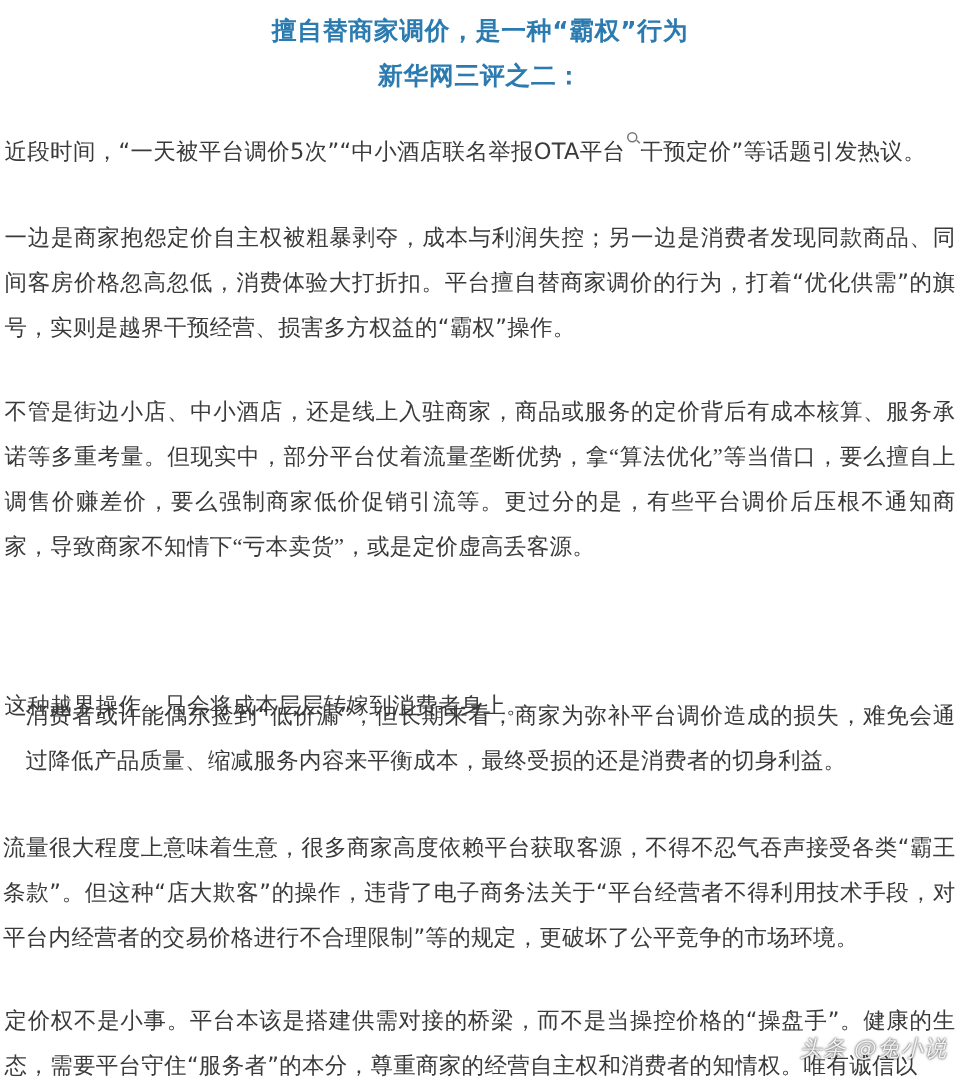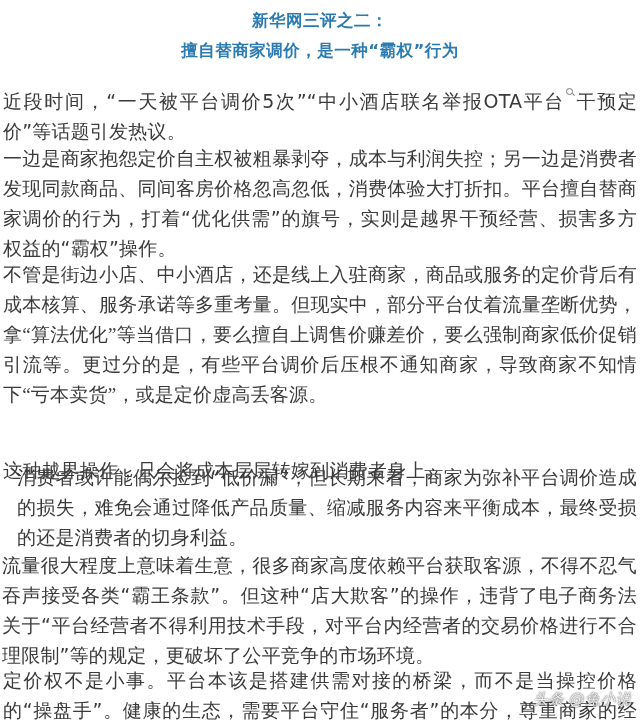--- a/index.html
+++ b/index.html
@@ -14,21 +14,21 @@
     }
     .title-line {
       color: #2b7bb0;
       font-weight: bold;
       font-size: 16.5px;
       line-height: 30px;
       letter-spacing: 0.5px;
     }
     .article { padding: 0 3px 0 3px; }
     .para {
-      font-size: 19px;
+      font-size: 15px;
       line-height: 30px;
       margin: 0;
       color: #3a3a3a;
       letter-spacing: 0.2px;
       text-align: justify;
     }
     .p1 { position: absolute; top: 86px; left: 3px; right: 3px; }
     .p2 { position: absolute; top: 143px; left: 3px; right: 3px; }
     .p3 { position: absolute; top: 260px; left: 3px; right: 3px; font-family: Liberation Serif, serif; }
     .p4 { position: absolute; top: 407px; left: 3px; right: 3px; margin-top: 48px; }
@@ -53,22 +53,22 @@
       font-size: 15px; color: rgba(255,255,255,0.92);
       text-shadow: 0 0 2px rgba(0,0,0,0.55), 0 0 1px rgba(0,0,0,0.6);
       font-style: italic;
       letter-spacing: 0.5px;
     }
   </style>
 </head>
 <body>
 
 <div class="header">
+  <div class="title-line">擅自替商家调价，是一种“霸权”行为</div>
   <div class="title-line">新华网三评之二：</div>
-  <div class="title-line">擅自替商家调价，是一种“霸权”行为</div>
 </div>
 
 <div class="article">
   <p class="para p1"><span>近段时间，“一天被平台调价5次”“中小酒店联名举报</span><span class="link-term">OTA平台</span><span class="search-icon"></span><span>干预定价”等话题引发热议。</span></p>
 
   <p class="para p2">一边是商家抱怨定价自主权被粗暴剥夺，成本与利润失控；另一边是消费者发现同款商品、同间客房价格忽高忽低，消费体验大打折扣。平台擅自替商家调价的行为，打着“优化供需”的旗号，实则是越界干预经营、损害多方权益的“霸权”操作。</p>
   <p class="para p3">不管是街边小店、中小酒店，还是线上入驻商家，商品或服务的定价背后有成本核算、服务承诺等多重考量。但现实中，部分平台仗着流量垄断优势，拿“算法优化”等当借口，要么擅自上调售价赚差价，要么强制商家低价促销引流等。更过分的是，有些平台调价后压根不通知商家，导致商家不知情下“亏本卖货”，或是定价虚高丢客源。</p>
   <p class="para p4">这种越界操作，只会将成本层层转嫁到消费者身上。</p>
   <p class="para p5">消费者或许能偶尔捡到“低价漏”，但长期来看，商家为弥补平台调价造成的损失，难免会通过降低产品质量、缩减服务内容来平衡成本，最终受损的还是消费者的切身利益。</p>
   <p class="para p6">流量很大程度上意味着生意，很多商家高度依赖平台获取客源，不得不忍气吞声接受各类“霸王条款”。但这种“店大欺客”的操作，违背了电子商务法关于“平台经营者不得利用技术手段，对平台内经营者的交易价格进行不合理限制”等的规定，更破坏了公平竞争的市场环境。</p>

